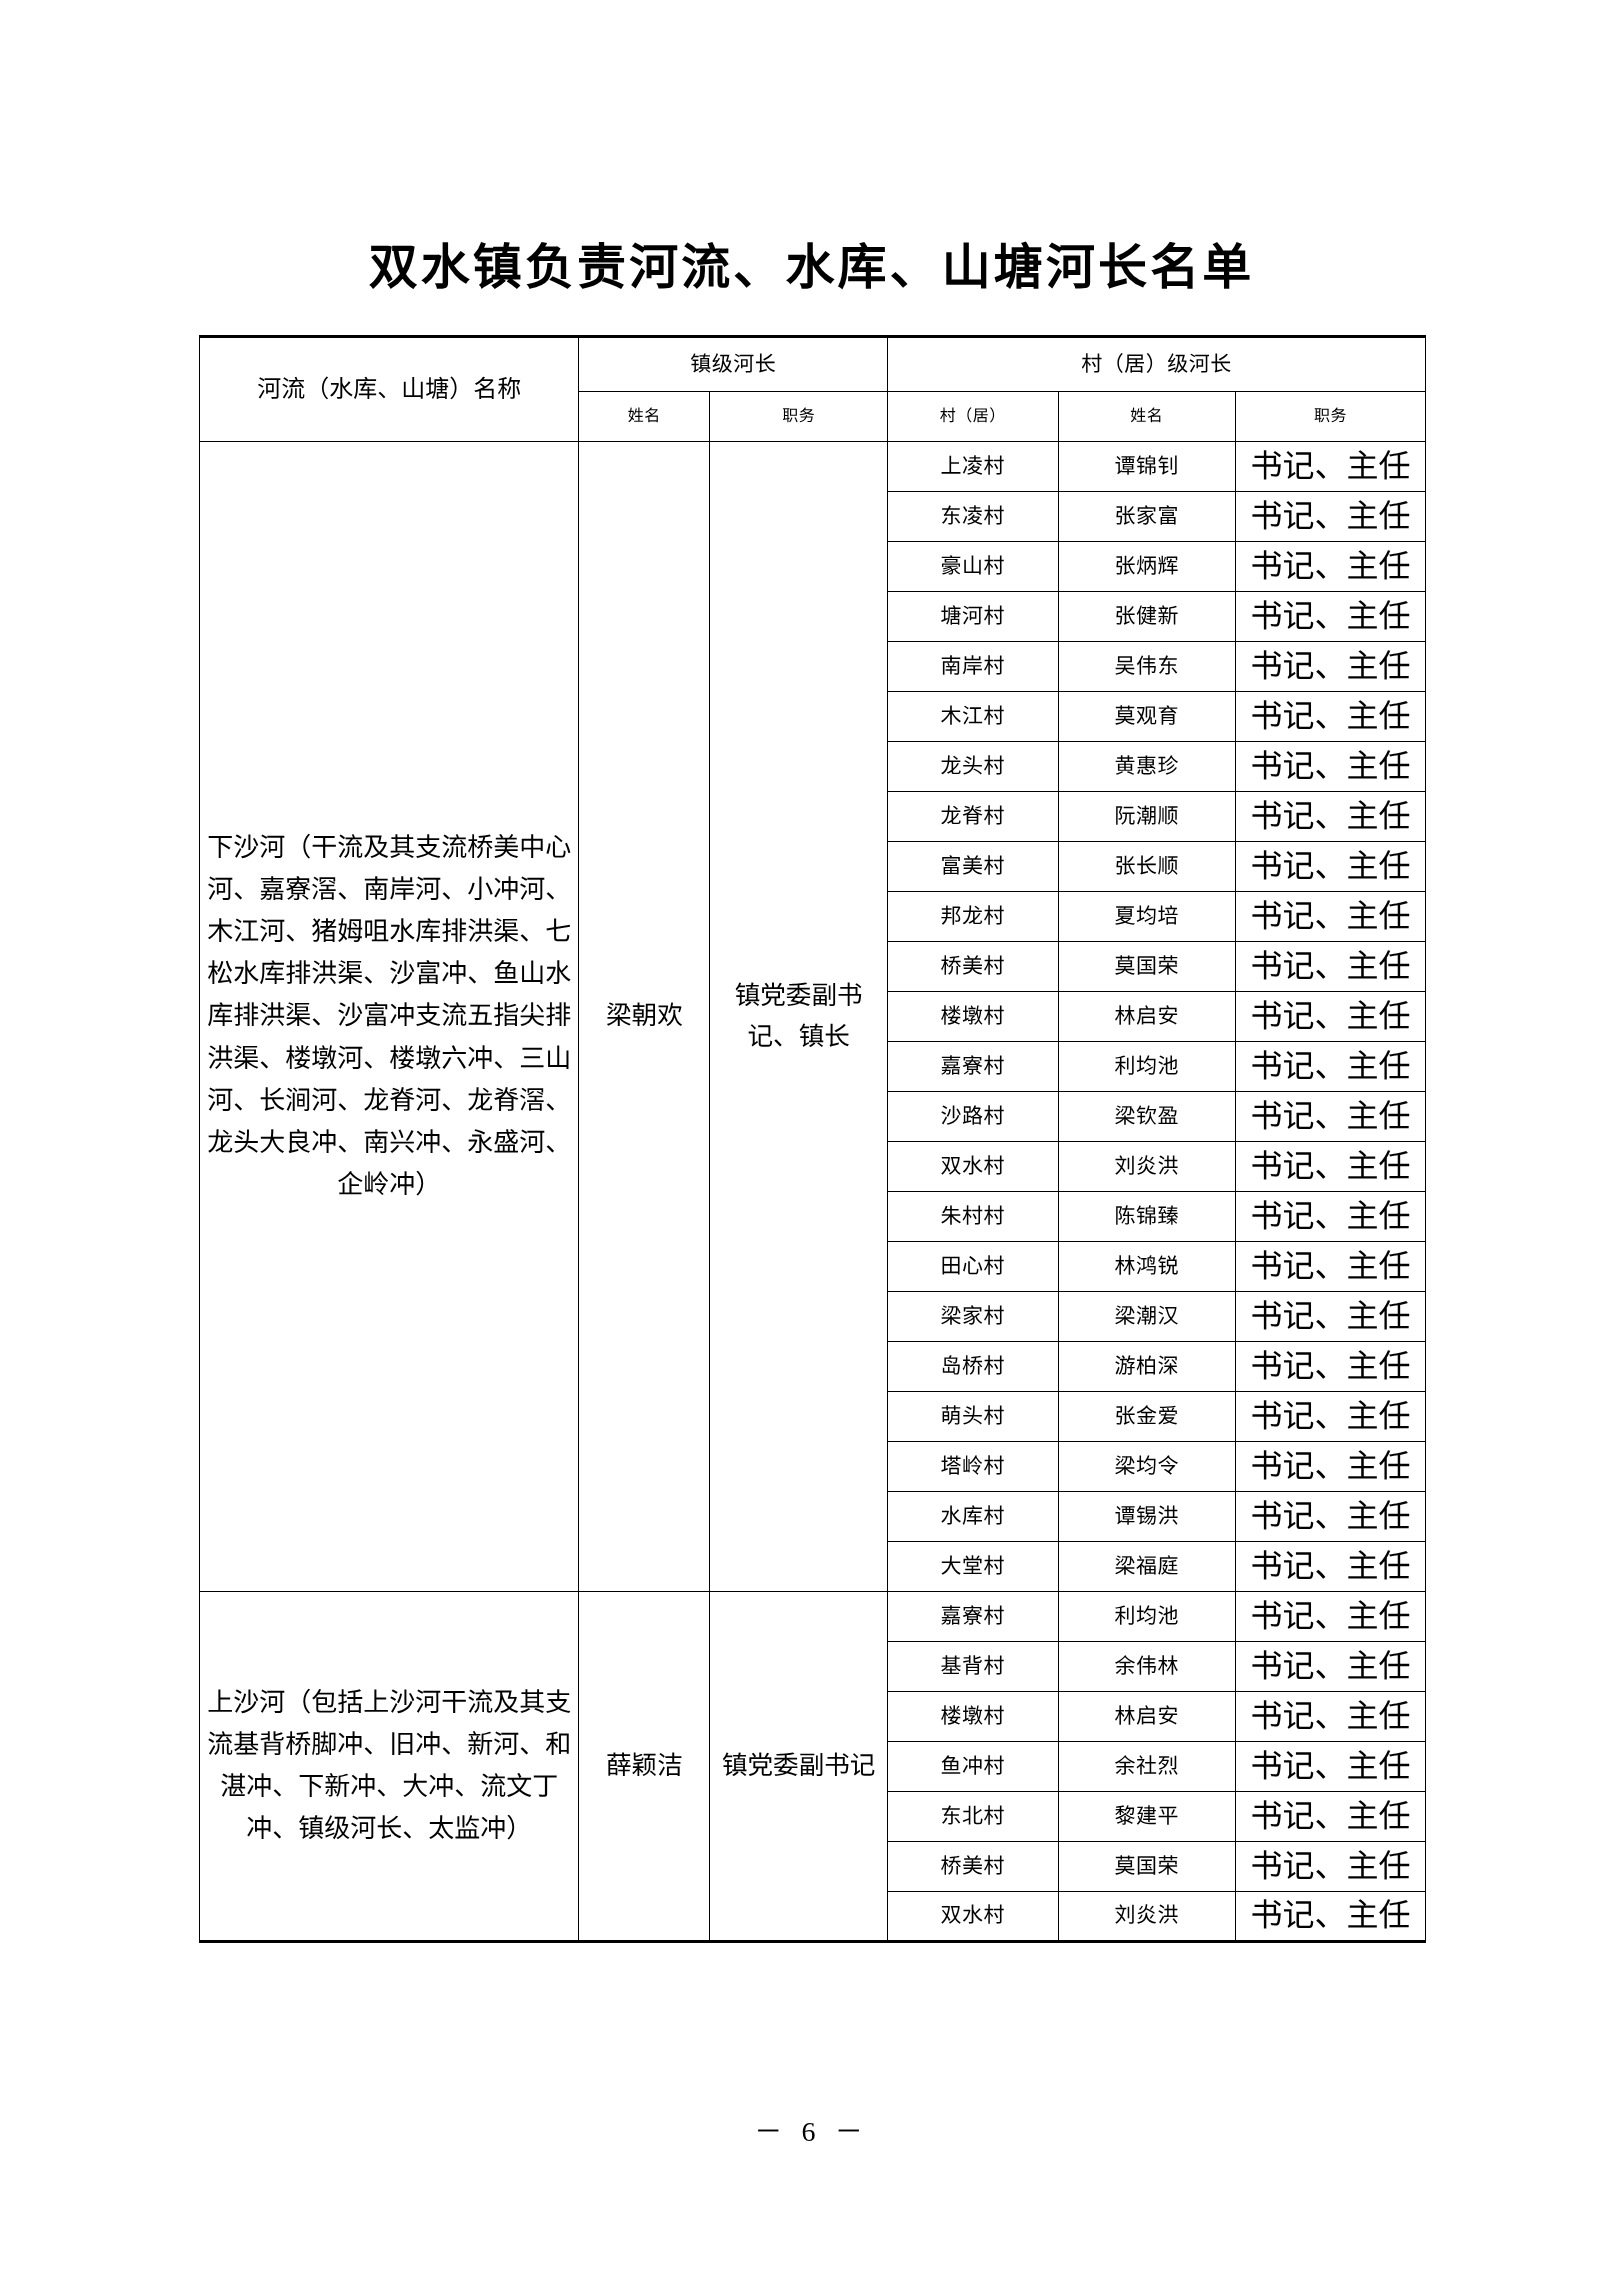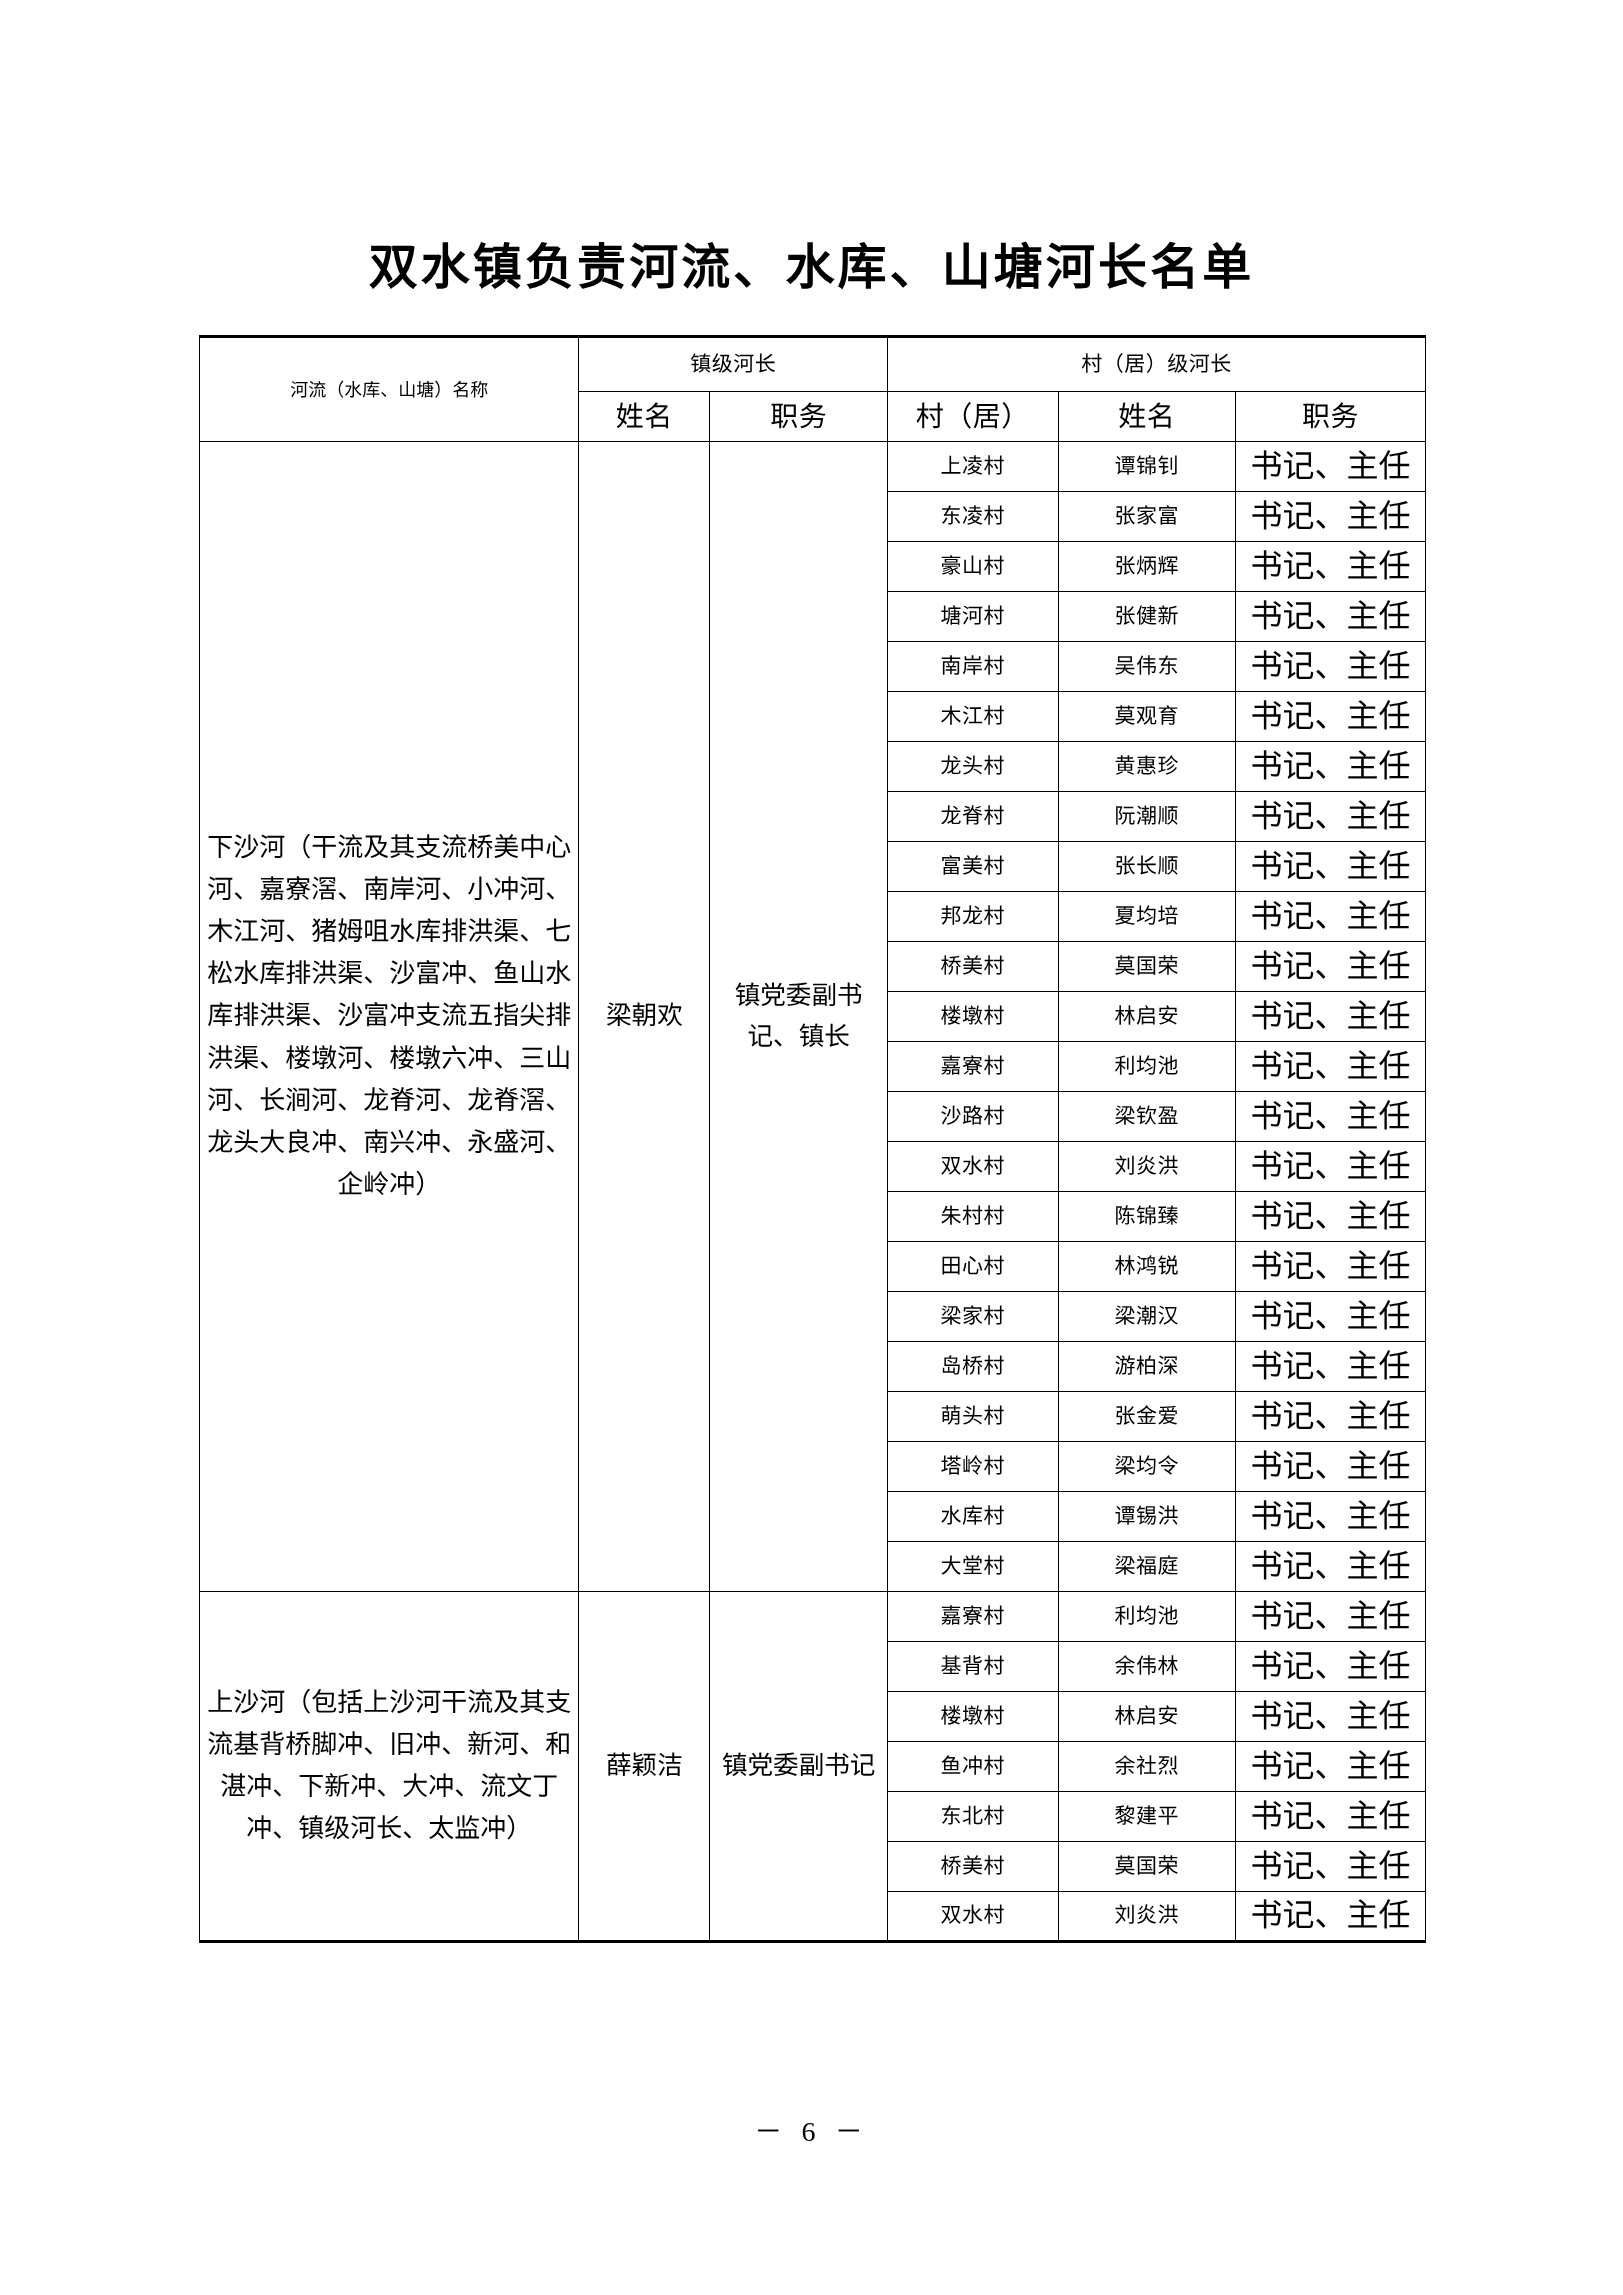--- a/index.html
+++ b/index.html
@@ -62,24 +62,24 @@
     font-weight: bold;
     font-family: "DejaVu Sans", "Liberation Sans", sans-serif;
     letter-spacing: 0.5px;
   }
   .hdr-group {
     height: 53px;
     font-size: 21px;
   }
   .hdr-sub {
     height: 49px;
-    font-size: 28px;
+    font-size: 16px;
   }
   .hdr-name-col {
-    font-size: 18px;
+    font-size: 24px;
     padding: 0 4.1px;
     letter-spacing: 0px;
   }
   .river-cell {
     font-size: 26px;
     line-height: 1.62;
     padding: 7.2px 8.2px;
     text-align: center;
     vertical-align: middle;
   }

